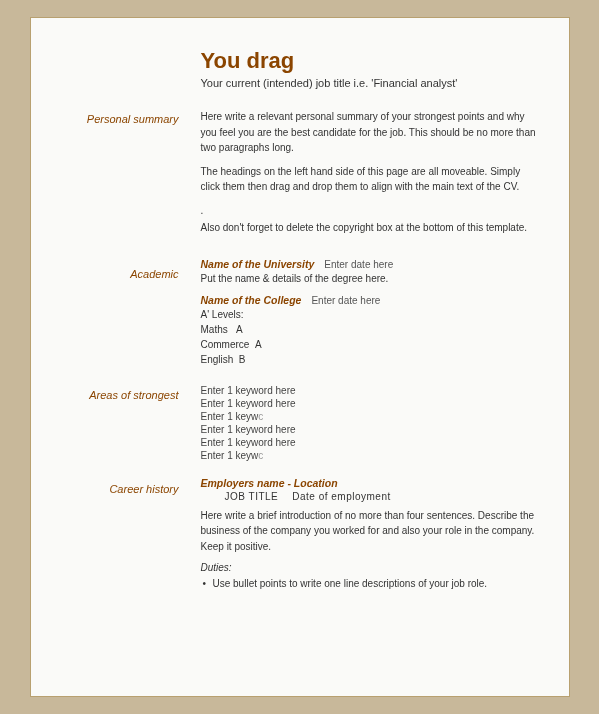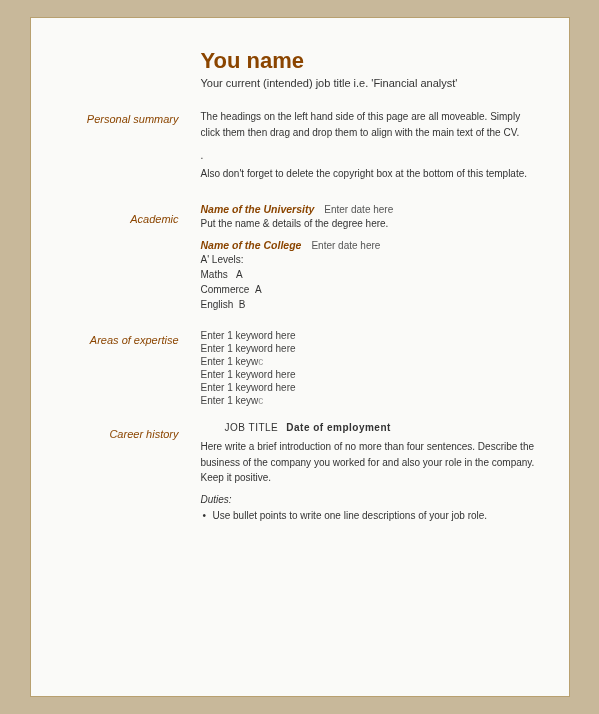--- a/index.html
+++ b/index.html
@@ -142,30 +142,31 @@
 <body>
 
 <div class="page">
   <div class="cv-inner">
 
     <div style="width:100%; height:100%;">
 
       <div class="section-block" style="margin-bottom:6px;">
         <div class="left-col" style="width:130px; flex-shrink:0;"></div>
         <div style="flex:1; padding-left:10px;">
-          <div class="name-title">You name</div>
+          <div class="name-title">You drag</div>
           <div class="job-title">Your current (intended) job title i.e. 'Financial analyst'</div>
         </div>
       </div>
 
       <div class="section-block" style="align-items:flex-start; margin-bottom:6px;">
         <div class="left-col" style="width:130px; flex-shrink:0; padding-top:0px;">
           <span class="section-label">Personal summary</span>
         </div>
         <div style="flex:1; padding-left:10px;">
+          <p class="body-text">Here write a relevant personal summary of your strongest points and why you feel you are the best candidate for the job. This should be no more than two paragraphs long.</p>
           <p class="body-text">The headings on the left hand side of this page are all moveable. Simply click them then drag and drop them to align with the main text of the CV.</p>
           <p class="body-text" style="margin-bottom:2px;">.</p>
           <p class="body-text">Also don't forget to delete the copyright box at the bottom of this template.</p>
         </div>
       </div>
 
       <div class="section-block" style="align-items:flex-start; margin-bottom:6px;">
         <div class="left-col" style="width:130px; flex-shrink:0; padding-top:14px;">
           <span class="section-label">Academic</span>
         </div>
@@ -187,42 +188,43 @@
             <div class="academic-body">A' Levels:</div>
             <div class="academic-body">Maths &nbsp;&nbsp;A</div>
             <div class="academic-body">Commerce &nbsp;A</div>
             <div class="academic-body">English &nbsp;B</div>
           </div>
         </div>
       </div>
 
       <div class="section-block" style="align-items:flex-start; margin-bottom:6px;">
         <div class="left-col" style="width:130px; flex-shrink:0; padding-top:4px;">
-          <span class="section-label">Areas of expertise</span>
+          <span class="section-label">Areas of strongest</span>
         </div>
         <div style="flex:1; padding-left:10px; padding-top:4px;">
           <div class="keywords-grid">
             <span class="keyword-item">Enter 1 keyword here</span>
             <span class="keyword-item">Enter 1 keyword here</span>
             <span class="keyword-item">Enter 1 keyw<span style="color:#999;">c</span></span>
             <span class="keyword-item">Enter 1 keyword here</span>
             <span class="keyword-item">Enter 1 keyword here</span>
             <span class="keyword-item">Enter 1 keyw<span style="color:#999;">c</span></span>
           </div>
         </div>
       </div>
 
       <div class="section-block" style="align-items:flex-start; margin-bottom:6px;">
         <div class="left-col" style="width:130px; flex-shrink:0; padding-top:12px;">
           <span class="section-label">Career history</span>
         </div>
         <div style="flex:1; padding-left:10px; padding-top:10px;">
 
           <div>
-            <div class="job-line"><span>JOB TITLE</span><span style="font-weight: bold; margin-left: 8px;">Date of employment</span></div>
+            <div class="employer-name">Employers name - Location</div>
+            <div class="job-line"><span>JOB TITLE</span><span style="font-weight: normal; margin-left: 14px;">Date of employment</span></div>
             <p class="body-text">Here write a brief introduction of no more than four sentences. Describe the business of the company you worked for and also your role in the company. Keep it positive.</p>
             <div class="duties-label">Duties:</div>
             <div class="bullet-item">Use bullet points to write one line descriptions of your job role.</div>
           </div>
         </div>
       </div>
 
     </div>
   </div>
 </div>

